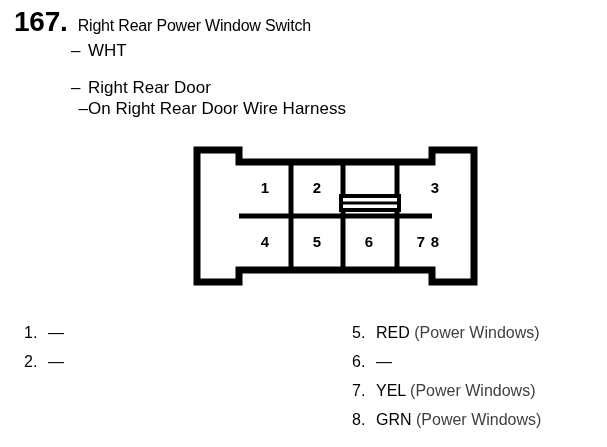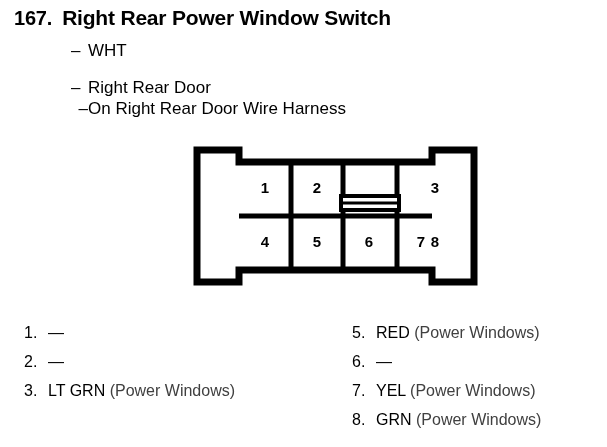--- a/index.html
+++ b/index.html
@@ -12,27 +12,27 @@
     overflow:hidden;
   }
   .header{
     position:absolute;
     left:14px;top:6px;
     display:flex;
     align-items:baseline;
     gap:10px;
   }
   .header .num{
-    font-size:20px;
+    font-size:28px;
     font-weight:bold;
     letter-spacing:-0.2px;
   }
   .header .title{
-    font-size:21px;
-    font-weight:bold;
+    font-size:16px;
+    font-weight:normal;
     letter-spacing:-0.2px;
   }
   .subline{
     position:absolute;
     left:71px;
     font-size:17px;
     white-space:nowrap;
   }
   .subline .dash{display:inline-block;width:17px;}
   #sub0{top:41px;}
@@ -128,23 +128,20 @@
 </div>
 
 <div class="legend">
   <div class="legcol left">
     <div class="legrow">
       <span class="idx">1.</span><span class="name">—</span> <span class="note"></span>
     </div>
     <div class="legrow">
       <span class="idx">2.</span><span class="name">—</span> <span class="note"></span>
     </div>
-    <div class="legrow">
-      <span class="idx">3.</span><span class="name">LT GRN</span> <span class="note">(Power Windows)</span>
-    </div>
   </div>
 
   <div class="legcol right">
     <div class="legrow">
       <span class="idx">5.</span><span class="name">RED</span> <span class="note">(Power Windows)</span>
     </div>
     <div class="legrow">
       <span class="idx">6.</span><span class="name">—</span> <span class="note"></span>
     </div>
     <div class="legrow">

